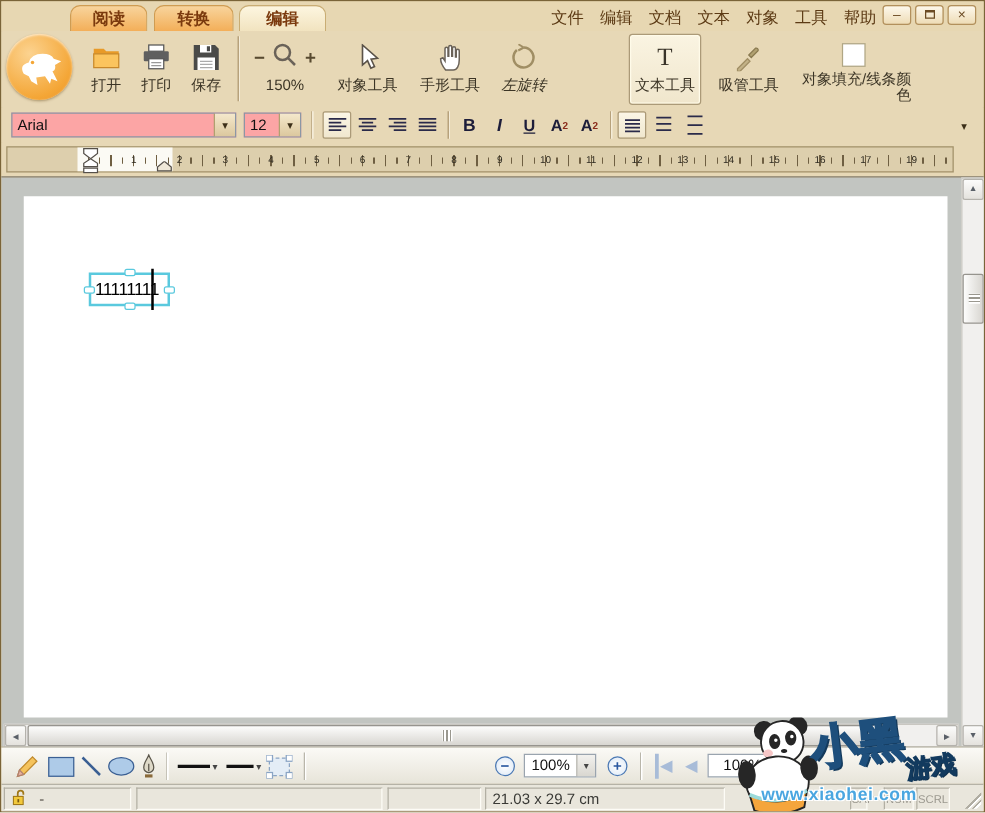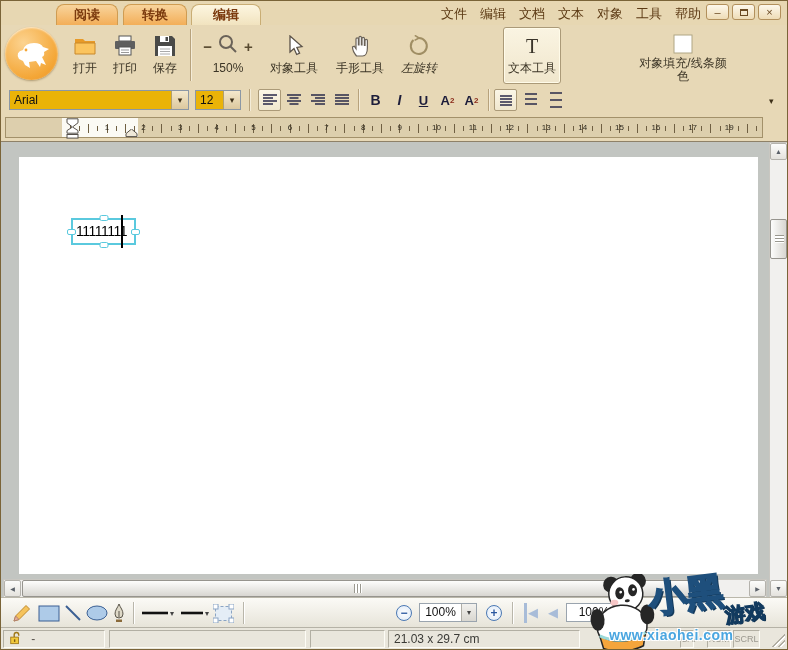--- a/index.html
+++ b/index.html
@@ -24,29 +24,29 @@
 
   
   #toolbar { position:absolute; left:0; top:24px; width:100%; height:61px; background:#e7d8b6; }
   #logo { position:absolute; left:4px; top:2px; width:53px; height:53px; border-radius:50%;
           background:radial-gradient(circle at 35% 30%, #fcd390, #f4a636 70%, #e8912a);
           box-shadow:0 1px 2px rgba(90,60,10,.4), inset 0 1px 2px rgba(255,255,255,.7); }
   #logo svg { position:absolute; left:8px; top:10px; }
   .tbtn { position:absolute; top:2px; height:57px; display:flex; flex-direction:column; align-items:center;
           justify-content:flex-start; padding-top:5px; border:1px solid transparent; border-radius:3px; }
   .tbtn .ticon { height:26px; display:flex; align-items:center; justify-content:center; }
-  .tlabel { font-size:12px; color:#3c3526; margin-top:3px; line-height:13px; text-align:center; }
+  .tlabel { font-size:12px; color:#3c3526; margin-top:3px; line-height:13px; text-align:right; }
   .tbtn.selected { background:linear-gradient(#faf4e2,#f0e6cc); border-color:#ab9a78; box-shadow:inset 0 0 0 1px #fffbe9; }
   .vsep { position:absolute; top:4px; width:2px; height:52px;
           background:linear-gradient(90deg,#b7a27c 0 1px,#f4ecd8 1px 2px); }
   .zoomglyph { font-size:15px; color:#584a30; font-weight:bold; }
 
   
   #formatbar { position:absolute; left:0; top:85px; width:100%; height:28px; background:#e7d8b6; }
-  .combo { position:absolute; top:4px; height:20px; background:#eab308; border:1px solid #8b97a5; display:flex; }
+  .combo { position:absolute; top:4px; height:20px; background:#fca5a5; border:1px solid #8b97a5; display:flex; }
   .combo .val { flex:1; font-size:12px; color:#111; line-height:18px; padding-left:4px; overflow:hidden; }
   .combo .drop { width:17px; border-left:1px solid #b4a popover; border-left:1px solid #b0a070;
                  background:linear-gradient(#f4e8cc,#dcc89e); text-align:center; font-size:9px; line-height:18px; color:#3c2f18; }
   .fbtn { position:absolute; top:3px; width:23px; height:22px; border:1px solid transparent; border-radius:2px;
           display:flex; align-items:center; justify-content:center; color:#1d1d3a; }
   .fbtn.selected { background:linear-gradient(#fbf6e6,#f0e7ce); border-color:#ab9a78; }
   .fb-b { font-weight:bold; font-size:14px; font-family:"Liberation Serif",serif; }
   .fb-i { font-style:italic; font-weight:bold; font-size:14px; font-family:"Liberation Serif",serif; }
   .fb-u { text-decoration:underline; font-weight:bold; font-size:13px; font-family:"Liberation Serif",serif; }
   .fb-sup sup,.fb-sub sub { color:#8a2a1a; font-size:8px; font-weight:bold; }
@@ -230,20 +230,29 @@
       </span>
       <span class="tlabel">左旋转</span>
     </div>
 
 
     <div class="tbtn selected" style="left:502px;width:58px;">
       <span class="ticon" style="font-size:20px;color:#3a342a;font-family:'Liberation Serif',serif;">T</span>
       <span class="tlabel">文本工具</span>
     </div>
 
+    <div class="tbtn" style="left:568px;width:60px;">
+      <span class="ticon">
+        <svg width="22" height="22" viewBox="0 0 22 22">
+            <path d="M2 20 l8-8 2 2 -8 8 H2z" fill="#c3b287" stroke="#a08e64"></path>
+            <path d="M11 9 l2 2 5.5-5.5 a1.6 1.6 0 0 0 -2-2z" fill="#b0a070" stroke="#8a7a50"></path>
+          </svg>
+      </span>
+      <span class="tlabel">吸管工具</span>
+    </div>
 
     <div class="tbtn" style="left:634px;width:96px;">
       <span class="ticon">
         <svg width="20" height="20" viewBox="0 0 20 20">
             <rect x="1" y="1" width="18" height="18" fill="#fff" stroke="#b0a684"></rect>
           </svg>
       </span>
       <span class="tlabel" style="width:92px;">对象填充/线条颜色</span>
     </div>
 

